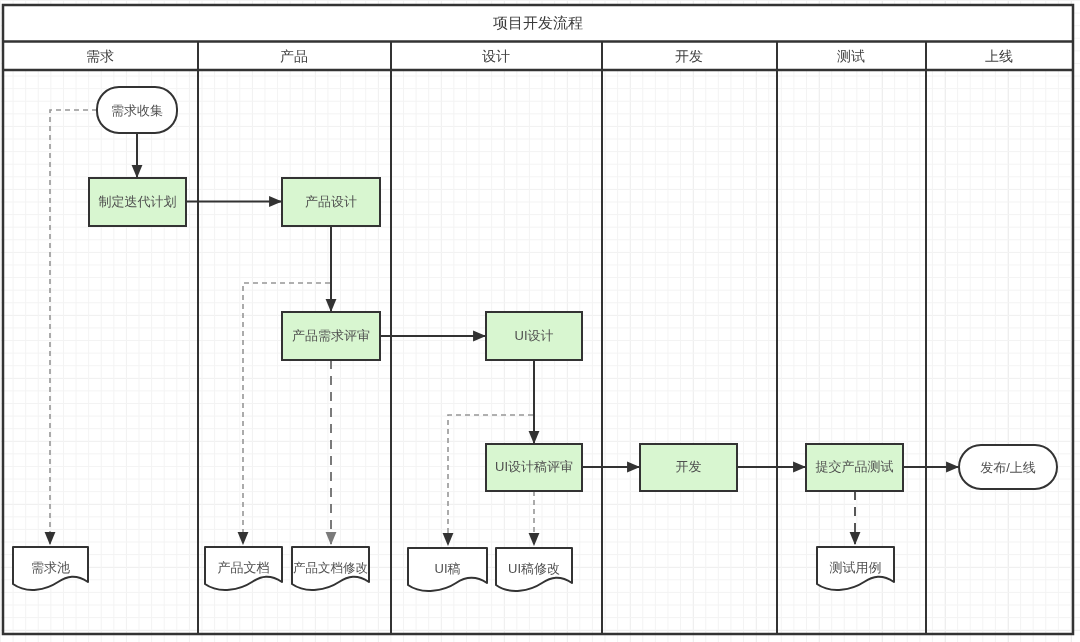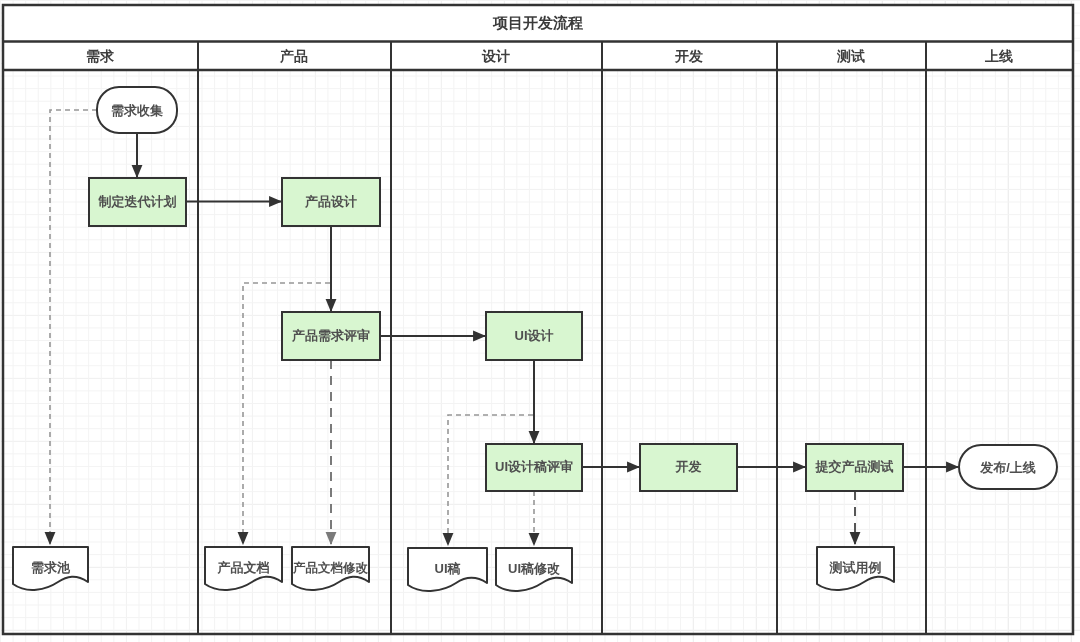--- a/index.html
+++ b/index.html
@@ -8,21 +8,20 @@
     width:1080px;height:642px;
     background-color:#ffffff;
     background-image:
       linear-gradient(to right,#f3f3f3 1px,transparent 1px),
       linear-gradient(to bottom,#f3f3f3 1px,transparent 1px),
       linear-gradient(to right,#e9e9e9 1px,transparent 1px),
       linear-gradient(to bottom,#e9e9e9 1px,transparent 1px);
     background-size:12.6px 12.6px,12.6px 12.6px,63px 63px,63px 63px;
     font-family:"Liberation Sans","DejaVu Sans",sans-serif;
     overflow:hidden;
-    font-weight:bold;
   }
   svg{position:absolute;left:0;top:0;}
   text{font-family:"Liberation Sans","DejaVu Sans",sans-serif;}
   .title-text{font-size:15px;fill:#3a3a3a;}
   .lane-text{font-size:14px;fill:#3f3f3f;}
   .node-text{font-size:13px;fill:#4f4f4f;}
   .frame-line{stroke:#333333;fill:none;}
   .proc{fill:#d8f6d0;stroke:#333333;stroke-width:2;}
   .terminal{fill:#ffffff;stroke:#333333;stroke-width:2;}
   .doc{fill:#ffffff;stroke:#333333;stroke-width:2;stroke-linejoin:round;}

